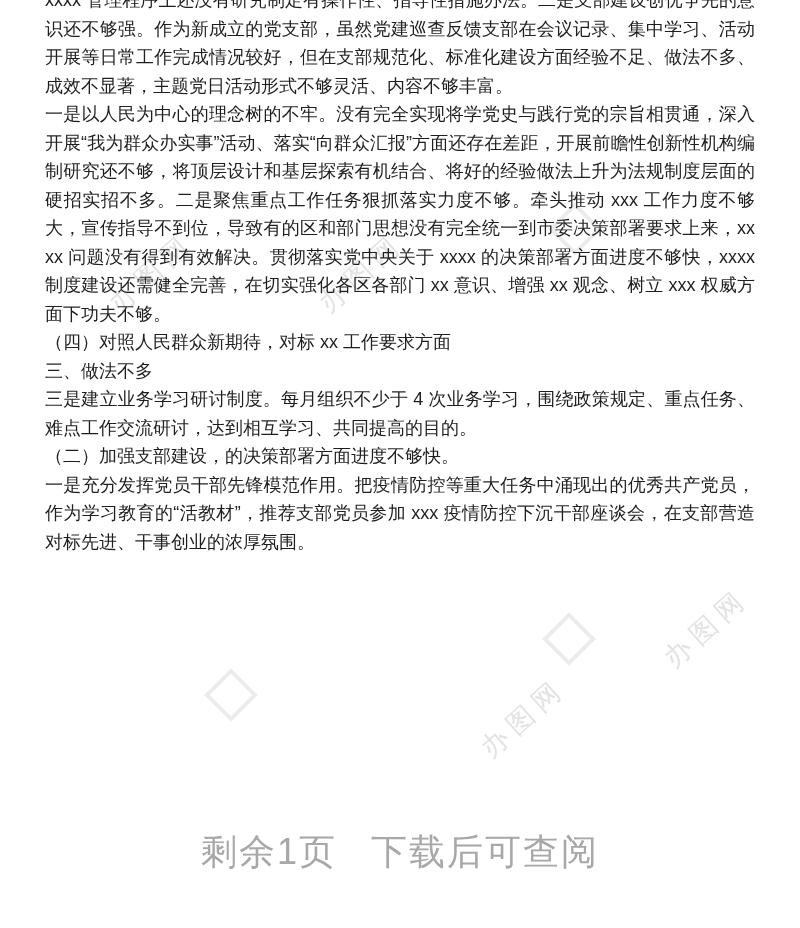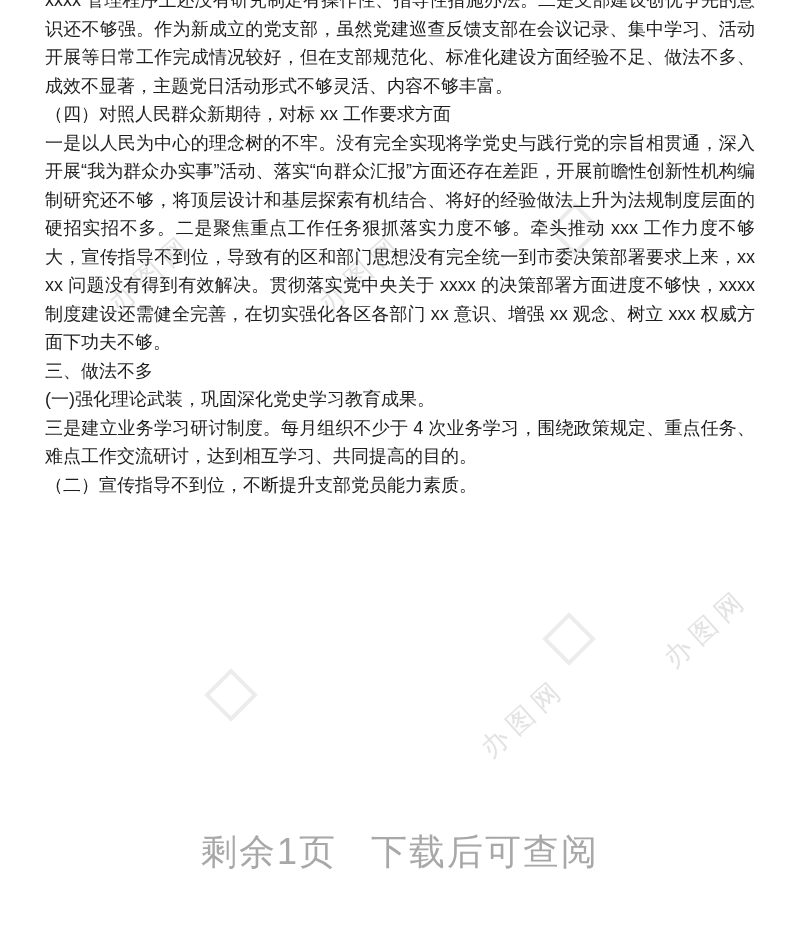--- a/index.html
+++ b/index.html
@@ -79,23 +79,23 @@
   <span class="wm-unit" style="left:310px; top:255px;">办图网</span>
   <span class="wm-unit" style="left:472px; top:700px;">办图网</span>
   <span class="wm-unit" style="left:655px; top:610px;">办图网</span>
   <span class="wm-diamond" style="left:556px; top:210px;"></span>
   <span class="wm-diamond" style="left:550px; top:620px;"></span>
   <span class="wm-diamond" style="left:212px; top:676px;"></span>
 </div>
 
 <div class="doc">
   <p>xxxx 管理程序上还没有研究制定有操作性、指导性措施办法。二是支部建设创优争先的意识还不够强。作为新成立的党支部，虽然党建巡查反馈支部在会议记录、集中学习、活动开展等日常工作完成情况较好，但在支部规范化、标准化建设方面经验不足、做法不多、成效不显著，主题党日活动形式不够灵活、内容不够丰富。</p>
+  <p>一是以人民为中心的理念树的不牢。没有完全实现将学党史与践行党的宗旨相贯通，深入开展“我为群众办实事”活动、落实“向群众汇报”方面还存在差距，开展前瞻性创新性机构编制研究还不够，将顶层设计和基层探索有机结合、将好的经验做法上升为法规制度层面的硬招实招不多。二是聚焦重点工作任务狠抓落实力度不够。牵头推动 xxx 工作力度不够大，宣传指导不到位，导致有的区和部门思想没有完全统一到市委决策部署要求上来，xxxx 问题没有得到有效解决。贯彻落实党中央关于 xxxx 的决策部署方面进度不够快，xxxx 制度建设还需健全完善，在切实强化各区各部门 xx 意识、增强 xx 观念、树立 xxx 权威方面下功夫不够。</p>
   <p>（四）对照人民群众新期待，对标 xx 工作要求方面</p>
-  <p>一是以人民为中心的理念树的不牢。没有完全实现将学党史与践行党的宗旨相贯通，深入开展“我为群众办实事”活动、落实“向群众汇报”方面还存在差距，开展前瞻性创新性机构编制研究还不够，将顶层设计和基层探索有机结合、将好的经验做法上升为法规制度层面的硬招实招不多。二是聚焦重点工作任务狠抓落实力度不够。牵头推动 xxx 工作力度不够大，宣传指导不到位，导致有的区和部门思想没有完全统一到市委决策部署要求上来，xxxx 问题没有得到有效解决。贯彻落实党中央关于 xxxx 的决策部署方面进度不够快，xxxx 制度建设还需健全完善，在切实强化各区各部门 xx 意识、增强 xx 观念、树立 xxx 权威方面下功夫不够。</p>
   <p>三、做法不多</p>
-  <p>(一)强化理论武装，巩固深化党史学习教育成果。</p>
   <p>三是建立业务学习研讨制度。每月组织不少于 4 次业务学习，围绕政策规定、重点任务、难点工作交流研讨，达到相互学习、共同提高的目的。</p>
-  <p>（二）宣传指导不到位，不断提升支部党员能力素质。</p>
+  <p>（二）加强支部建设，的决策部署方面进度不够快。</p>
+  <p>一是充分发挥党员干部先锋模范作用。把疫情防控等重大任务中涌现出的优秀共产党员，作为学习教育的“活教材”，推荐支部党员参加 xxx 疫情防控下沉干部座谈会，在支部营造对标先进、干事创业的浓厚氛围。</p>
 </div>
 
 <div class="footer-notice">
   <span>剩余1页</span><span class="gap"></span><span>下载后可查阅</span>
 </div>
 
 </body></html>

